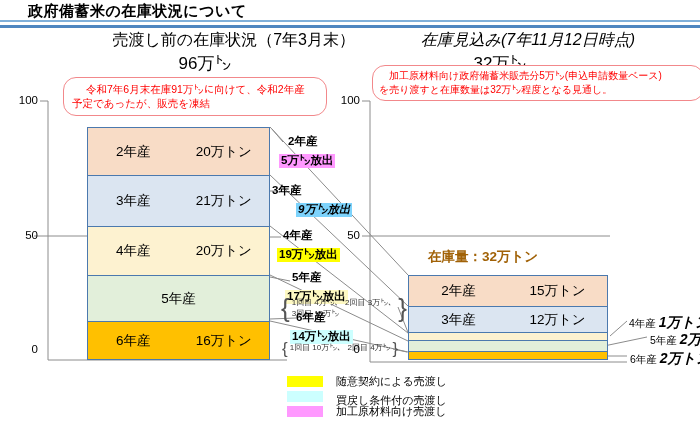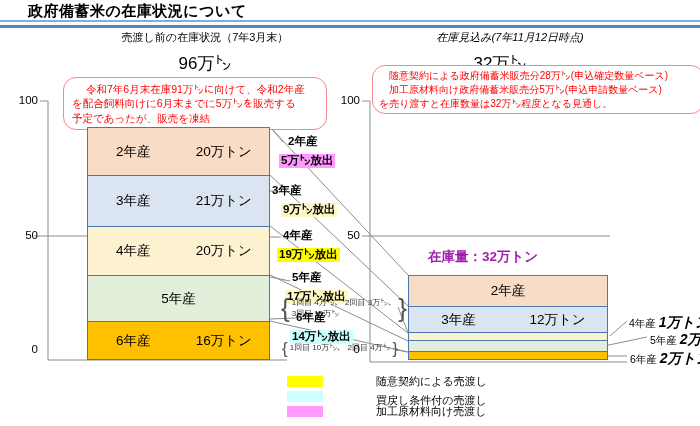--- a/index.html
+++ b/index.html
@@ -6,21 +6,21 @@
   body{
     width:700px;height:426px;position:relative;background:#ffffff;
     font-family:"Liberation Sans","DejaVu Sans",sans-serif;color:#000;
     overflow:hidden;
   }
   
   .page-title{position:absolute;top:2px;left:8px;font-size:15px;font-weight:bold;letter-spacing:.5px;margin-left:20px;}
   .header-rule{position:absolute;top:20px;left:0;width:700px;height:3px;background:#fff;
     border-top:2px solid #7fafd9;border-bottom:3px solid #4e86c0;}
   
-  .chart-head{position:absolute;font-size:11px;text-align:center;}
+  .chart-head{position:absolute;font-size:16px;text-align:right;}
   .chart-total{position:absolute;font-size:17px;text-align:center;}
   
   .redbox{position:absolute;border:1.5px solid #f2888b;border-radius:13px;color:#ff0000;
     background:#fff;line-height:1.38;}
   .redbox-l{top:77px;left:63px;width:246px;font-size:10.5px;padding:4px 8px 4px 8px;}
   .redbox-l .line0{padding-left:14px;}
   .redbox-r{top:65px;left:372px;width:318px;font-size:10px;padding:3px 6px;}
   .redbox-r .ind{padding-left:10px;}
   
   .yl{position:absolute;width:30px;text-align:right;font-size:11.5px;}
@@ -38,24 +38,24 @@
   .ann-name{font-weight:bold;font-size:11.5px;}
   .ann-badge{display:inline-block;font-weight:bold;font-size:11.5px;padding:0 2px;}
   .subnote{position:absolute;display:flex;align-items:center;color:#333;}
   .subnote .brace{font-weight:300;color:#555;margin:0 2px;line-height:.9;}
   .subnote .nlines{font-size:8px;line-height:1.3;white-space:nowrap;}
   .b2{font-size:26px;} .b1{font-size:17px;}
   
   .rlabel{position:absolute;font-size:10.5px;white-space:nowrap;}
   .rlabel b{font-size:14px;font-style:italic;}
   
-  .stock{position:absolute;left:428px;top:248px;color:#a21caf;font-weight:bold;font-size:13.5px;}
+  .stock{position:absolute;left:428px;top:248px;color:#a16207;font-weight:bold;font-size:13.5px;}
   
   .lg-swatch{position:absolute;left:287px;width:36px;height:11px;}
-  .lg-label{position:absolute;left:336px;font-size:11px;margin-left:40px;}
+  .lg-label{position:absolute;left:336px;font-size:11px;}
   svg.lines{position:absolute;left:0;top:0;pointer-events:none;}
 </style>
 </head>
 <body>
 
 <div class="page-title">政府備蓄米の在庫状況について</div>
 <div class="header-rule"></div>
 
 <svg class="lines" width="700" height="426" viewBox="0 0 700 426">
   <g stroke="#8c8c8c" stroke-width="1" fill="none">
@@ -87,21 +87,20 @@
     <path d="M604,346 L647,337"></path>
     <path d="M608,356 L627,356"></path>
   </g>
 </svg>
 
 <div class="chart-head" style="top:30px;left:55px;width:300px;">売渡し前の在庫状況（7年3月末）</div>
 <div class="chart-total" style="top:52px;left:55px;width:300px;">96万㌧</div>
 
 <div class="redbox redbox-l">
   <div class="line0">令和7年6月末在庫91万㌧に向けて、令和2年産</div>
-  <div>を配合飼料向けに6月末までに5万㌧を販売する</div>
   <div>予定であったが、販売を凍結</div>
 </div>
 
 <div class="yl" style="left:8px;top:94px;">100</div>
 <div class="yl" style="left:8px;top:229px;">50</div>
 <div class="yl" style="left:8px;top:343px;">0</div>
 
 <div class="bar bar-left">
   <div class="seg sL0" style="background-color: rgb(248, 220, 198);">
     <span>2年産</span>
@@ -123,21 +122,21 @@
     <span>16万トン</span>
   </div>
 </div>
 
 <div class="ann" style="left:279px;top:135px;">
   <div class="ann-name" style="margin-left:9px;">2年産</div>
   <div class="ann-badge" style="background-color: rgb(255, 153, 255);">5万㌧放出</div>
 </div>
 <div class="ann" style="left:272px;top:184px;">
   <div class="ann-name">3年産</div>
-  <div class="ann-badge" style="margin-left: 9px; background-color: #fef9c3;">9万㌧放出</div>
+  <div class="ann-badge" style="margin-left: 24px; background-color: #7dd3fc; font-style: italic;">9万㌧放出</div>
 </div>
 <div class="ann" style="left:277px;top:229px;">
   <div class="ann-name" style="margin-left:6px;">4年産</div>
   <div class="ann-badge" style="background-color: rgb(255, 255, 0);">19万㌧放出</div>
 </div>
 <div class="ann" style="left:285px;top:271px;">
   <div class="ann-name" style="margin-left:7px;">5年産</div>
   <div class="ann-badge" style="background-color: #fef9c3;">17万㌧放出</div>
 </div>
 <div class="subnote" style="left:279px;top:297px;">
@@ -157,34 +156,34 @@
   <div class="nlines">
     <div>1回目 10万㌧、 2回目 4万㌧</div>
   </div>
   <span class="brace b1">}</span>
 </div>
 
 <div class="chart-head" style="top:30px;left:385px;width:250px;font-style:italic;">在庫見込み(7年11月12日時点)</div>
 <div class="chart-total" style="top:52px;left:375px;width:250px;">32万㌧</div>
 
 <div class="redbox redbox-r">
-  <div class="ind">随意契約による政府備蓄米販売分28万㌧(申込確定数量ベース)</div>
   <div class="ind">加工原材料向け政府備蓄米販売分5万㌧(申込申請数量ベース)</div>
   <div>を売り渡すと在庫数量は32万㌧程度となる見通し。</div>
 </div>
 
 <div class="yl" style="left:330px;top:94px;">100</div>
 <div class="yl" style="left:330px;top:229px;">50</div>
 <div class="yl" style="left:330px;top:343px;">0</div>
 
 <div class="stock">在庫量：32万トン</div>
 
 <div class="bar bar-right">
   <div class="seg sR0" style="background-color: rgb(248, 220, 198);">
     <span>2年産</span>
+    <span>15万トン</span>
   </div>
   <div class="seg sR1" style="background-color: rgb(219, 229, 241);">
     <span>3年産</span>
     <span>12万トン</span>
   </div>
   <div class="seg sR2" style="background-color: rgb(253, 242, 208);"></div>
   <div class="seg sR3" style="background-color: rgb(226, 239, 218);"></div>
   <div class="seg sR4" style="background-color: rgb(255, 192, 0);"></div>
 </div>
 

